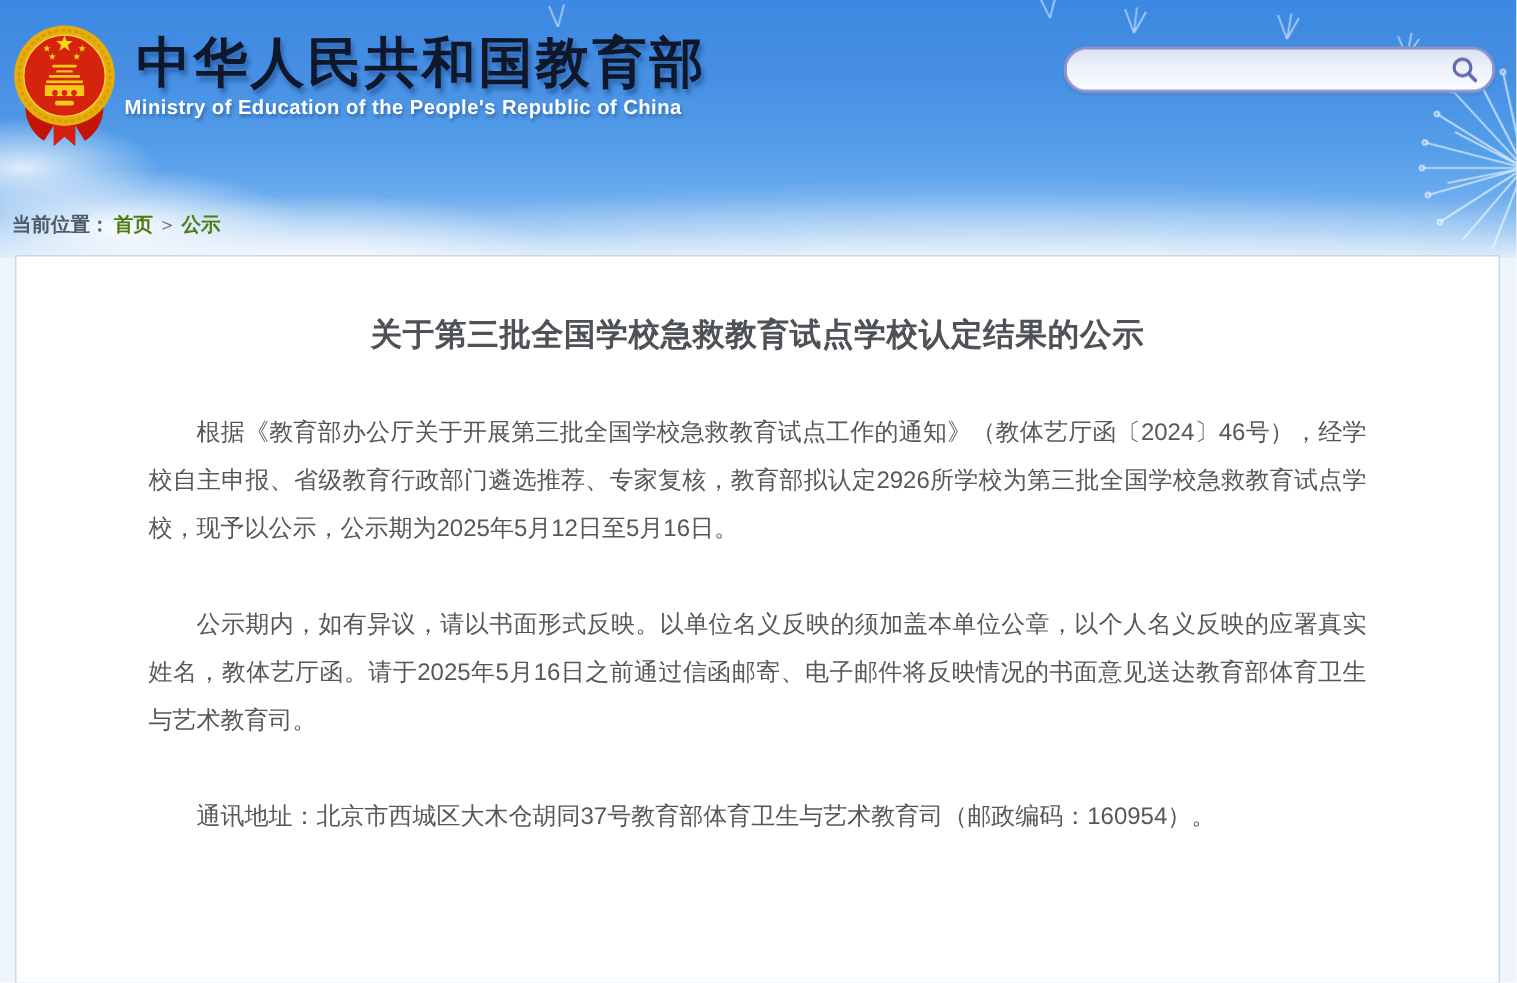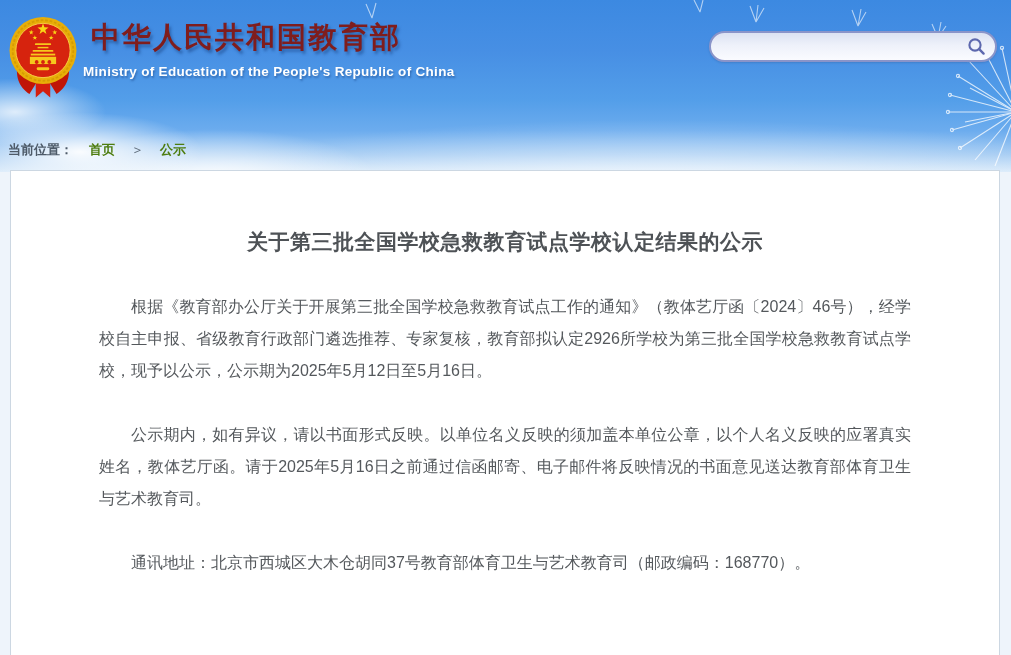--- a/index.html
+++ b/index.html
@@ -18,21 +18,21 @@
       radial-gradient(ellipse 600px 80px at 65% 182px, rgba(255,255,255,.55), rgba(255,255,255,0) 78%),
       linear-gradient(180deg,#3c89e1 0%, #478fe4 30%, #539ee9 58%, #6cacee 76%, #a5ccf3 90%, #d9eafa 100%);
   }
   .sky-deco{position:absolute;top:0;left:0;pointer-events:none}
   
   .emblem{position:absolute;top:8px;left:5px;width:76px;height:94px}
   
   .brand{position:absolute;top:0;left:0;width:560px;height:100px;cursor:pointer}
   .site-title{
     position:absolute;top:18px;left:91px;
-    font-size:29px;font-weight:bold;color:#7f1d1d;letter-spacing:2px;white-space:nowrap;
+    font-size:36px;font-weight:bold;color:#0f172a;letter-spacing:2px;white-space:nowrap;
     font-family:"DejaVu Sans","Liberation Sans",sans-serif;
     text-shadow:2px 3px 3px rgba(25,70,135,.55);
   }
   .site-sub{
     position:absolute;top:64px;left:83px;
     font-size:13.5px;font-weight:bold;color:#ffffff;letter-spacing:.3px;white-space:nowrap;
     text-shadow:1px 2px 2px rgba(25,70,135,.5);
   }
   
   .search{
@@ -46,30 +46,30 @@
     flex:1;height:100%;border:none;background:transparent;outline:none;
     padding:0 6px 0 14px;font-size:14px;color:#333;border-radius:17px;
   }
   .search-btn{
     width:32px;height:27px;border:none;background:transparent;cursor:pointer;
     display:flex;align-items:center;justify-content:center;padding:0 6px 0 0;
   }
   
   .breadcrumb{
     position:absolute;top:140px;left:8px;height:20px;
-    display:flex;align-items:center;gap:16px;
+    display:flex;align-items:center;gap:3px;
     font-size:13px;font-weight:bold;color:#4d5a68;
   }
   .breadcrumb a{color:#4d7c0f;text-decoration:none;cursor:pointer}
   .crumb-sep{font-weight:normal;color:#5d6a78}
   
   .panel{
     position:absolute;top:170px;left:10px;width:990px;height:486px;box-sizing:border-box;
     background:#ffffff;border:1px solid #ccd7e2;
-    padding:57px 88px 0 88px;
+    padding:39px 88px 0 88px;
   }
   .article-title{
     margin:0 0 35px 0;text-align:center;
     font-size:21px;line-height:28px;font-weight:bold;color:#4e5256;letter-spacing:.5px;
   }
   .article p{
     margin:12px 0 32px 0;
     font-size:16px;line-height:32px;color:#54585c;
     text-indent:2em;text-align:justify;
   }
@@ -170,15 +170,15 @@
   <a>首页</a>
   <span class="crumb-sep">＞</span>
   <a>公示</a>
 </div>
 
 <div class="panel">
   <h1 class="article-title">关于第三批全国学校急救教育试点学校认定结果的公示</h1>
   <div class="article">
     <p>根据《教育部办公厅关于开展第三批全国学校急救教育试点工作的通知》（教体艺厅函〔2024〕46号），经学校自主申报、省级教育行政部门遴选推荐、专家复核，教育部拟认定2926所学校为第三批全国学校急救教育试点学校，现予以公示，公示期为2025年5月12日至5月16日。</p>
     <p>公示期内，如有异议，请以书面形式反映。以单位名义反映的须加盖本单位公章，以个人名义反映的应署真实姓名，教体艺厅函。请于2025年5月16日之前通过信函邮寄、电子邮件将反映情况的书面意见送达教育部体育卫生与艺术教育司。</p>
-    <p>通讯地址：北京市西城区大木仓胡同37号教育部体育卫生与艺术教育司（邮政编码：168770）。</p>
+    <p>通讯地址：北京市西城区大木仓胡同37号教育部体育卫生与艺术教育司（邮政编码：160954）。</p>
   </div>
 </div>
 
 </body></html>

